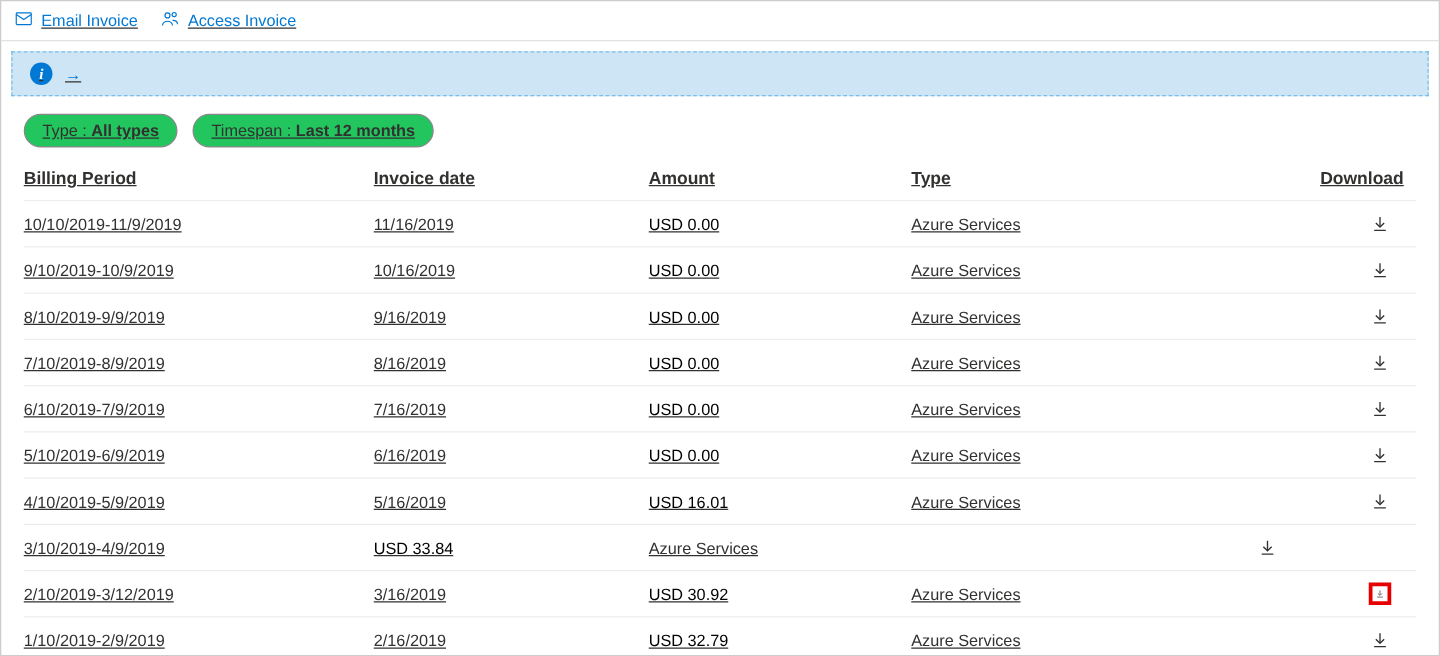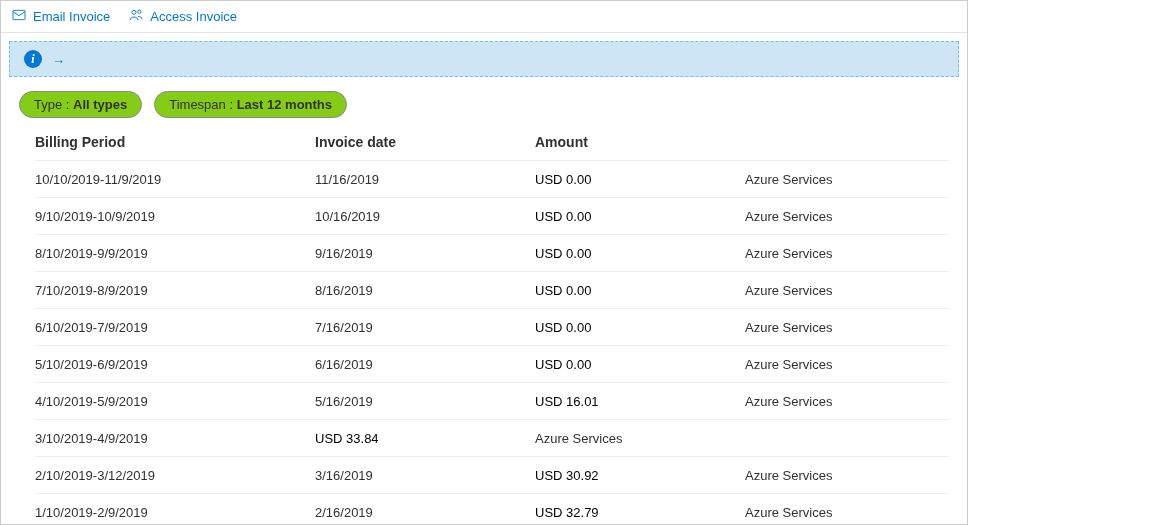--- a/index.html
+++ b/index.html
@@ -3,25 +3,26 @@
   <meta charset="utf-8">
   <style>
     * { box-sizing: border-box; margin: 0; padding: 0; }
     body {
       font-family: "Segoe UI", -apple-system, BlinkMacSystemFont, sans-serif;
       font-size: 13px;
       color: #323130;
       background: #fff;
     }
     .container {
-      width: 968px;
+      width: 1152px;
       height: 525px;
       border: 1px solid #ccc;
       overflow: hidden;
       position: relative;
+      text-decoration: underline;
     }
     .toolbar {
       display: flex;
       align-items: center;
       padding: 6px 10px;
       border-bottom: 1px solid #e1e1e1;
       gap: 18px;
     }
     .toolbar-btn {
       display: flex;
@@ -59,32 +60,31 @@
       display: flex;
       gap: 12px;
       padding: 14px 18px 10px 18px;
     }
     .pill {
       border: 1px solid #888;
       border-radius: 16px;
       padding: 5px 14px;
       font-size: 13px;
       cursor: pointer;
-      background: #84cc16;
+      background: #22c55e;
     }
     .pill b { font-weight: 600; }
     .table {
       width: 100%;
       padding: 0 18px;
     }
     .thead, .trow {
       display: grid;
       grid-template-columns: 280px 220px 210px 310px 90px;
       align-items: center;
-      margin-left: 16px;
     }
     .thead {
       font-weight: 600;
       font-size: 14px;
       padding: 6px 0 10px 0;
     }
     .thead .col-download { text-align: right; padding-right: 6px; }
     .trow {
       border-top: 1px solid #ededed;
       padding: 9px 0;
@@ -143,20 +143,21 @@
     <div class="pill">
       <span>Timespan : </span><b>Last 12 months</b>
     </div>
   </div>
 
   <div class="table">
     <div class="thead">
       <div>Billing Period</div>
       <div>Invoice date</div>
       <div>Amount</div>
+      <div>Type</div>
       <div class="col-download">Download</div>
     </div>
     <div id="tbody">
         <div class="trow">
           <div>10/10/2019-11/9/2019</div>
           <div>11/16/2019</div>
           <div class="amount">USD 0.00</div>
           <div>Azure Services</div>
           <div class="dl-cell">
             <div class="dl-icon">

